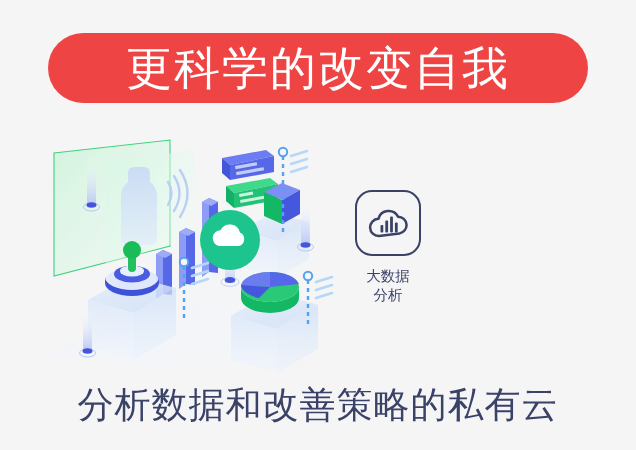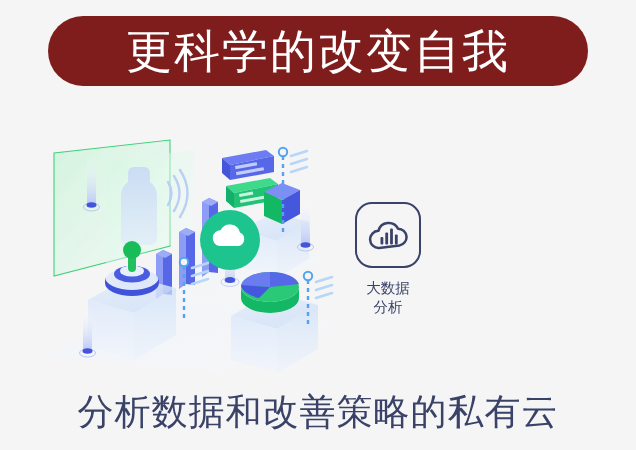--- a/index.html
+++ b/index.html
@@ -13,24 +13,24 @@
     height: 450px;
     background: #f5f5f6;
     overflow: hidden;
     font-family: "Liberation Sans", "DejaVu Sans", sans-serif;
   }
 
   
   #header-banner {
     position: absolute;
     left: 48px;
-    top: 16px;
+    top: 33px;
     width: 540px;
     height: 70px;
-    background: #7f1d1d;
+    background: #ef4444;
     border-radius: 35px;
     display: flex;
     align-items: center;
     justify-content: center;
   }
   #header-title {
     color: #ffffff;
     font-size: 46px;
     letter-spacing: 2px;
     line-height: 1;
@@ -55,21 +55,20 @@
     top: 190px;
     width: 248px;
     display: flex;
     justify-content: space-between;
   }
   .feature-item {
     width: 72px;
     display: flex;
     flex-direction: column;
     align-items: center;
-    margin-top: 12px;
   }
   .feature-badge {
     width: 66px;
     height: 66px;
     border: 2px solid #3a4268;
     border-radius: 17px;
     box-sizing: border-box;
     display: flex;
     align-items: center;
     justify-content: center;
@@ -91,21 +90,20 @@
     left: 0;
     top: 385px;
     width: 636px;
     text-align: center;
     color: #3a4268;
     font-size: 36px;
     letter-spacing: 1px;
     line-height: 1.1;
     font-weight: 500;
     white-space: nowrap;
-    margin-top: 7px;
   }
 </style>
 </head>
 <body>
 
 <div id="page">
 
   <div id="header-banner">
     <div id="header-title">更科学的改变自我</div>
   </div>

